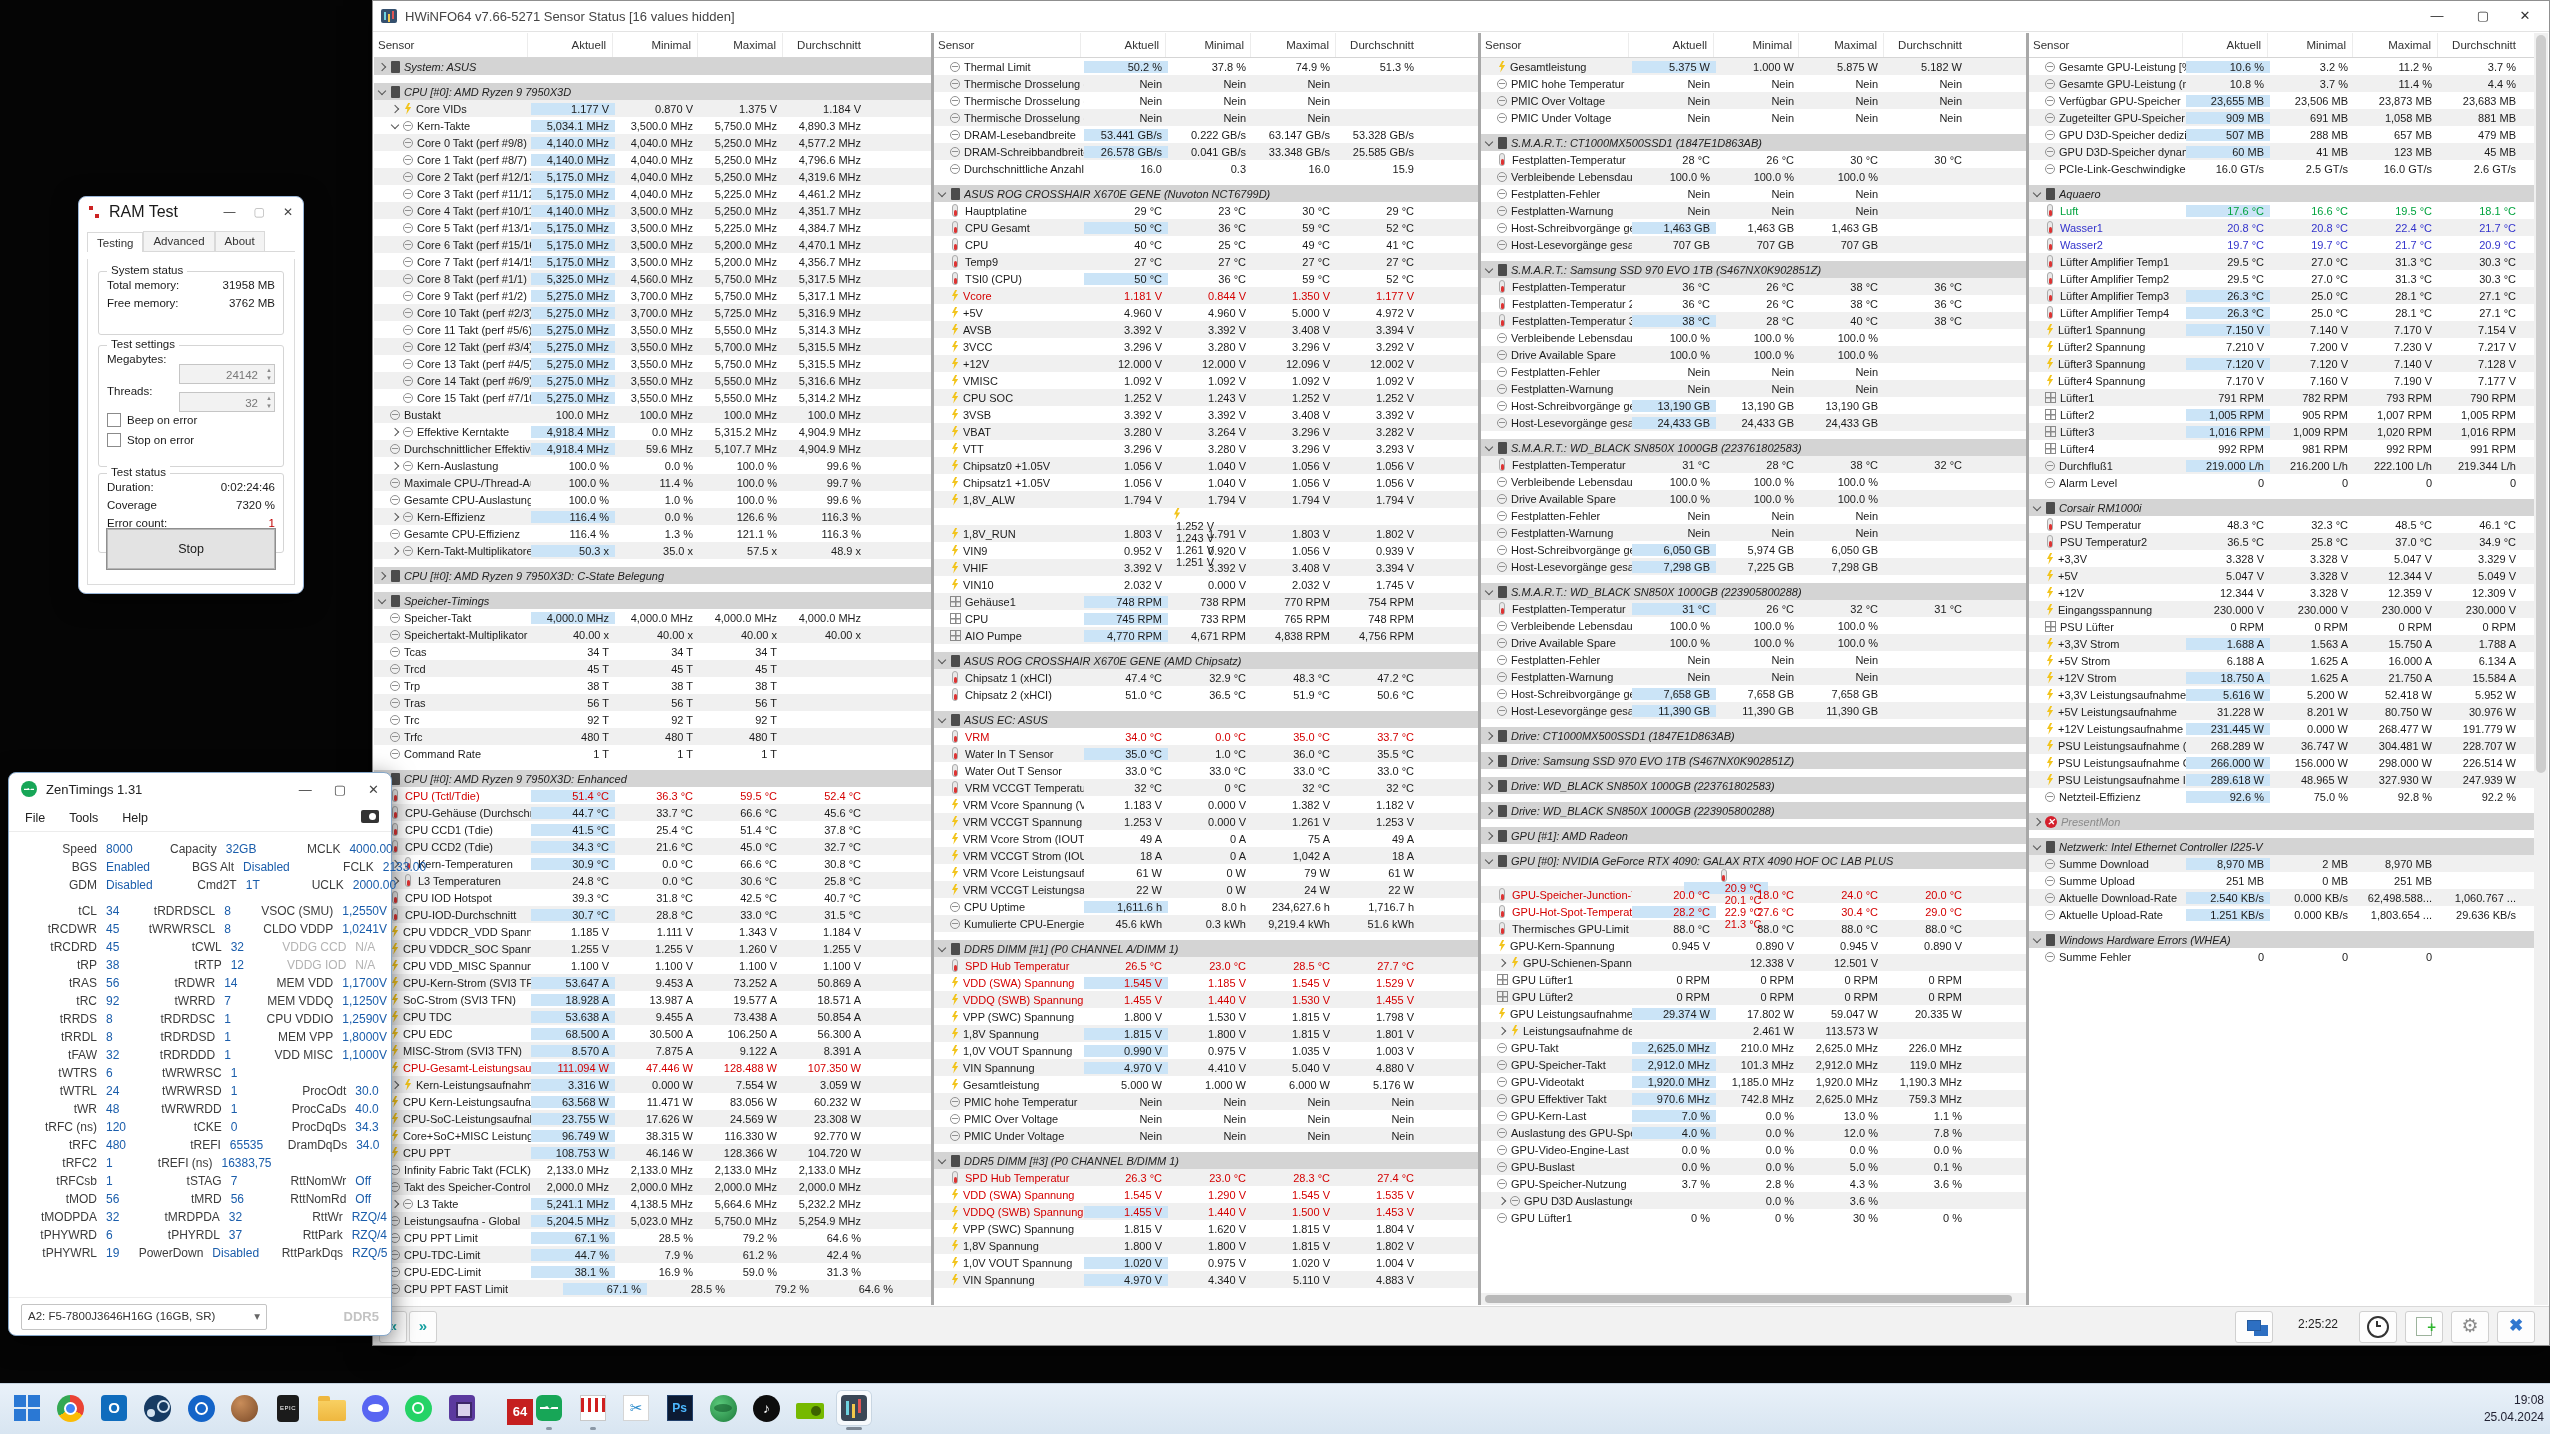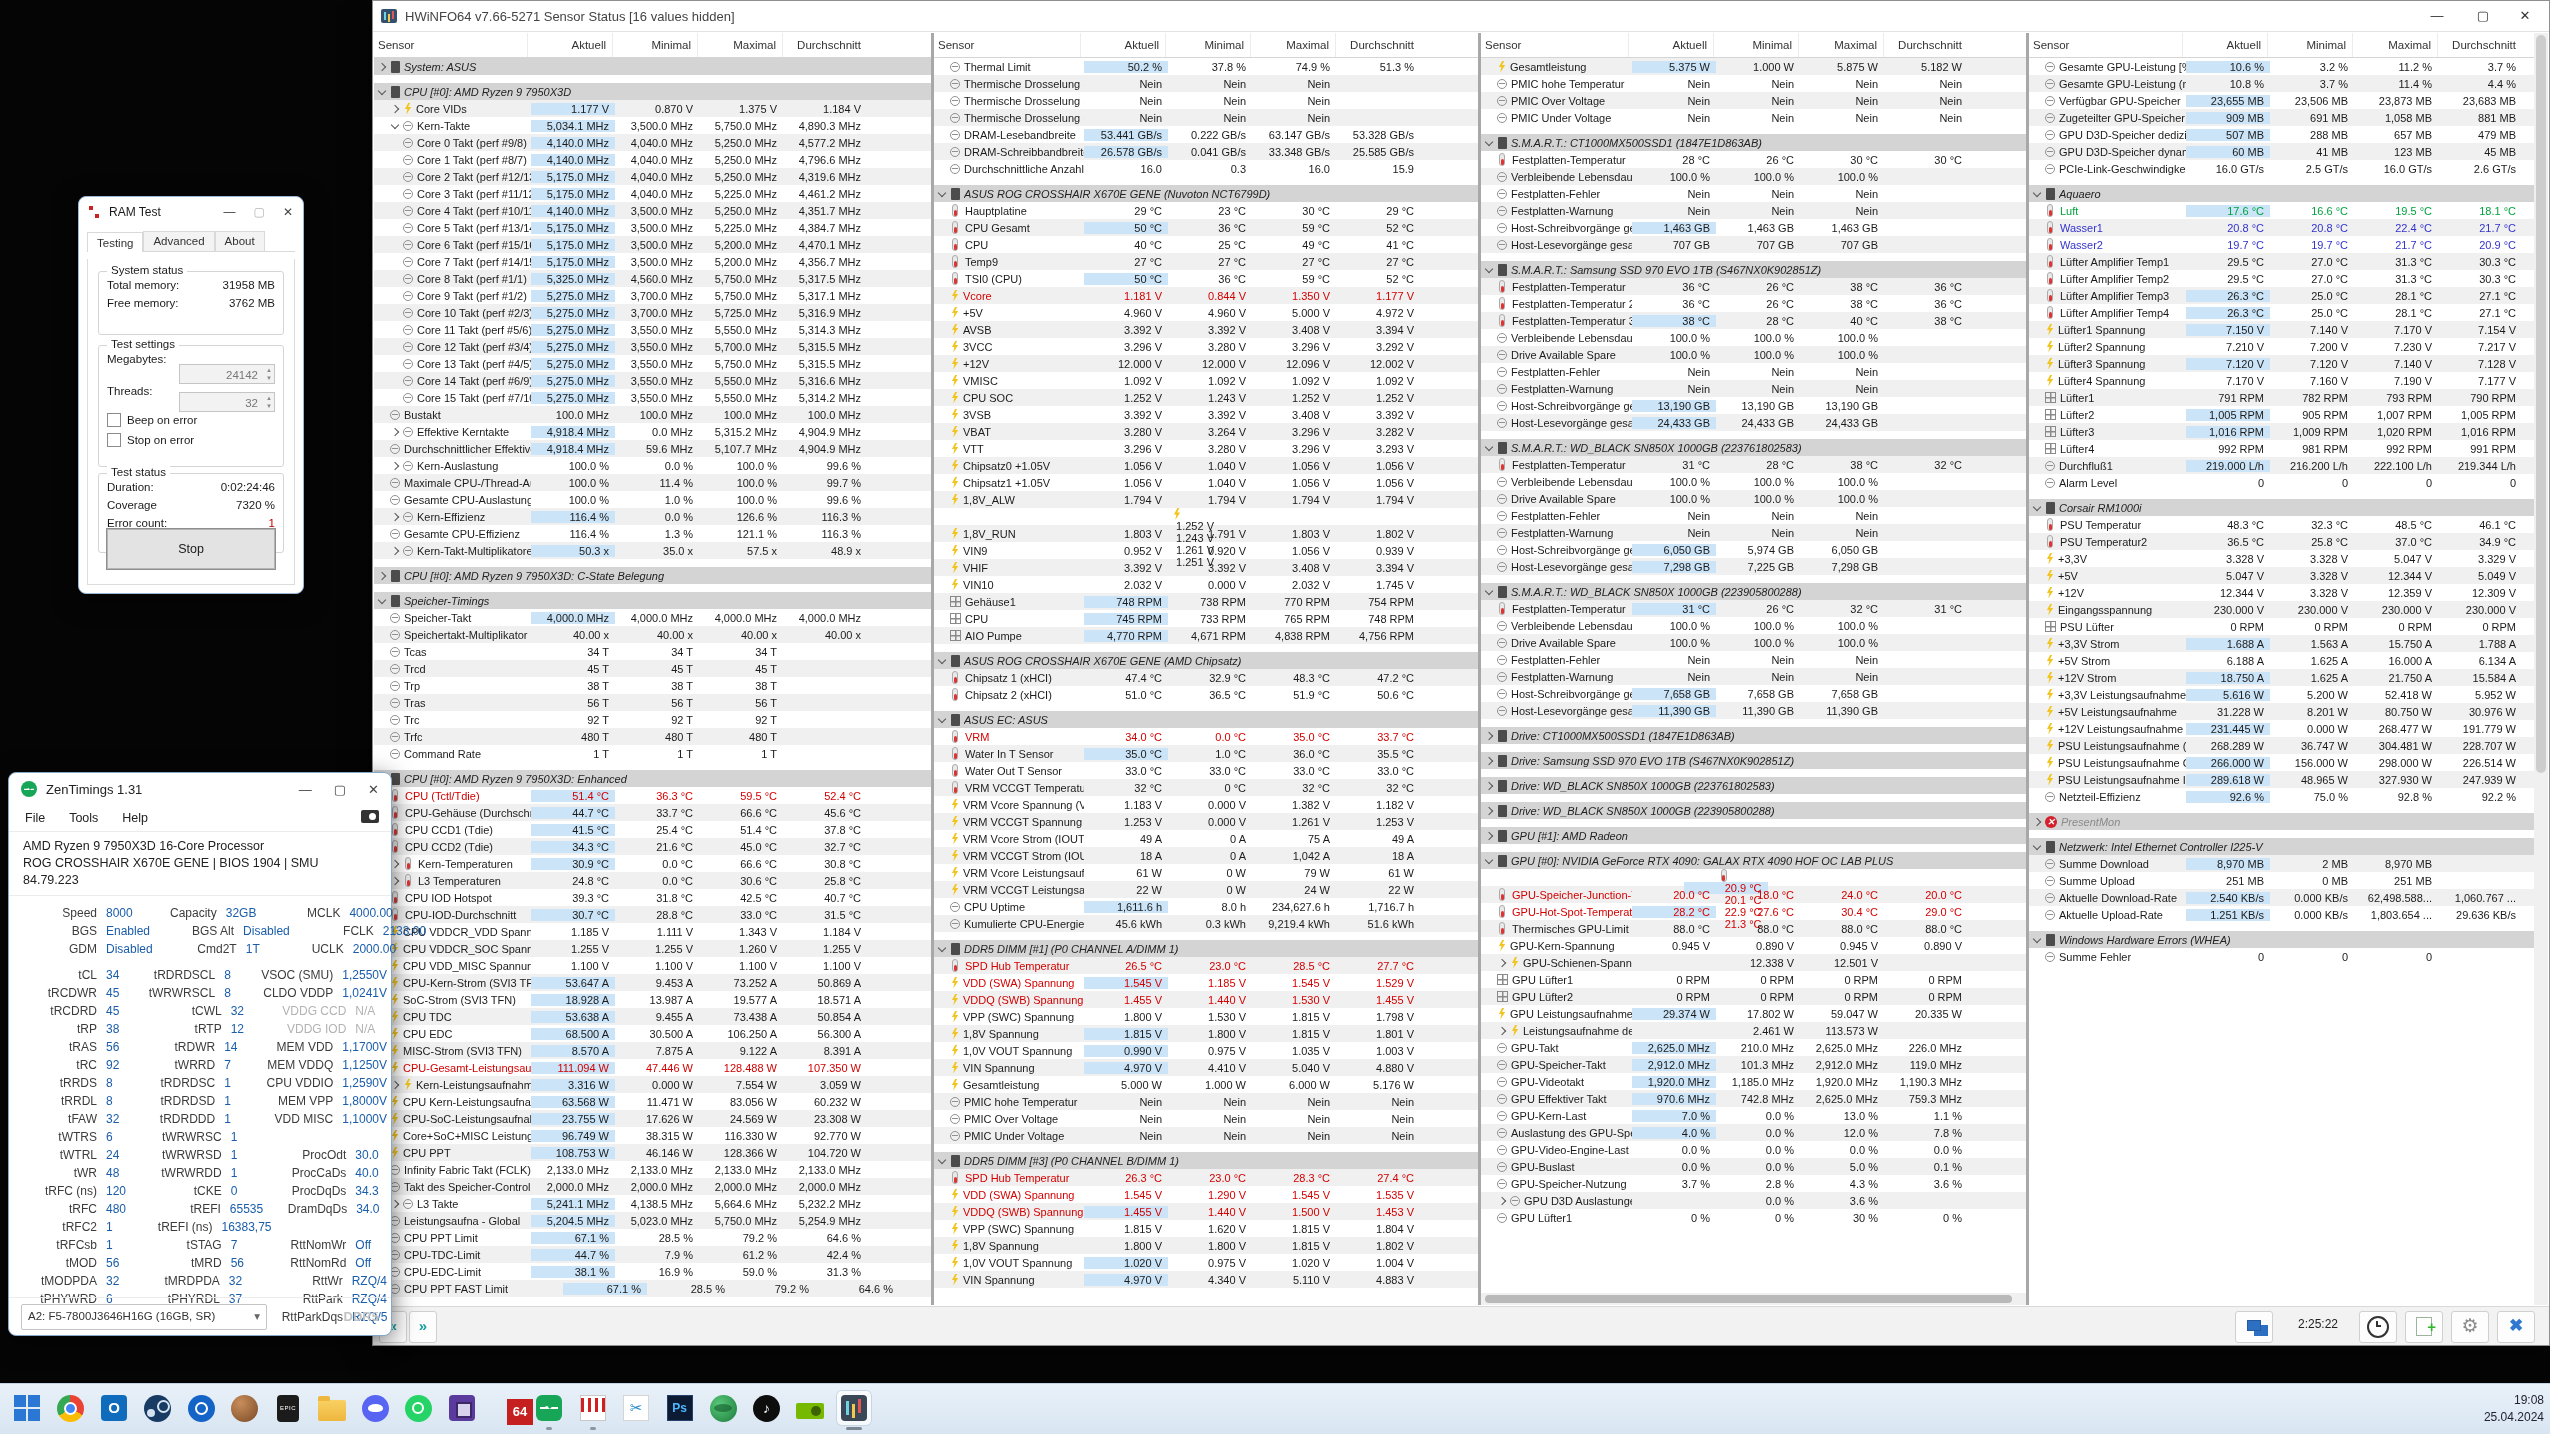--- a/index.html
+++ b/index.html
@@ -56,21 +56,21 @@
   .clockicon:before{content:"";position:absolute;left:7px;top:7px;width:5px;height:2px;background:#333}
   .reporticon{display:inline-block;width:14px;height:17px;background:#fff;border:1px solid #9db39d;position:relative;margin-top:5px}
   .reporticon:after{content:"+";position:absolute;right:-5px;bottom:-6px;color:#2db52d;font-size:15px;font-weight:bold}
   .gearicon{color:#8b8b8b;font-size:19px}
   .xicon{color:#3077cf;font-size:17px;font-weight:bold}
   
   #rt{left:78px;top:196px;width:224px;height:396px;border:1px solid #9ab6d8;border-radius:8px;font-size:11.5px;color:#1a1a1a}
   #rt-title{height:30px;display:flex;align-items:center;padding:0 10px}
   .rticon{width:12px;height:12px;background:linear-gradient(#fff,#fff);position:relative}
   .rticon:before{content:"";position:absolute;left:0;top:0;width:4px;height:4px;background:#c22;box-shadow:6px 8px 0 #c22}
-  #rt-title .t{margin-left:8px;font-size:12px}
+  #rt-title .t{margin-left:8px;font-size:16px}
   #rt-title .b{margin-left:auto;display:flex;gap:18px;color:#444;font-size:12px}
   .rt-tabs{display:flex;margin:4px 8px 0 8px;border-bottom:1px solid #d9d9d9}
   .rt-tab{padding:3px 9px;font-size:11.5px;border:1px solid #d9d9d9;border-bottom:none;background:#f3f3f3;color:#333}
   .rt-tab.on{background:#fff;position:relative;top:1px;padding-top:4px}
   .rt-page{position:absolute;left:8px;right:8px;top:62px;bottom:8px;border:1px solid #dcdcdc;border-top:none}
   .grp{position:absolute;left:10px;right:10px;border:1px solid #d5d5d5;border-radius:3px;padding-top:4px}
   .grp .cap{position:absolute;top:-8px;left:8px;background:#fff;padding:0 4px;font-size:11.5px}
   .kv{display:flex;padding:3px 8px}
   .kv .k{flex:1}
   .kv .v{text-align:right}
@@ -2622,24 +2622,20 @@
       <span>▢</span>
       <span>✕</span>
     </span>
   </div>
   <div id="zt-menu">
     <span>File</span>
     <span>Tools</span>
     <span>Help</span>
     <span class="camicon"></span>
   </div>
-  <div id="zt-cpu">
-    <div>AMD Ryzen 9 7950X3D 16-Core Processor</div>
-    <div>ROG CROSSHAIR X670E GENE | BIOS 1904 | SMU 84.79.223</div>
-  </div>
   <div id="zt-config">
       <div class="zrow">
         <span class="zcell">
           <span class="zl">Speed</span>
           <span class="zv">8000 MT/s</span>
         </span>
         <span class="zcell">
           <span class="zl">Capacity</span>
           <span class="zv">32GB</span>
         </span>

